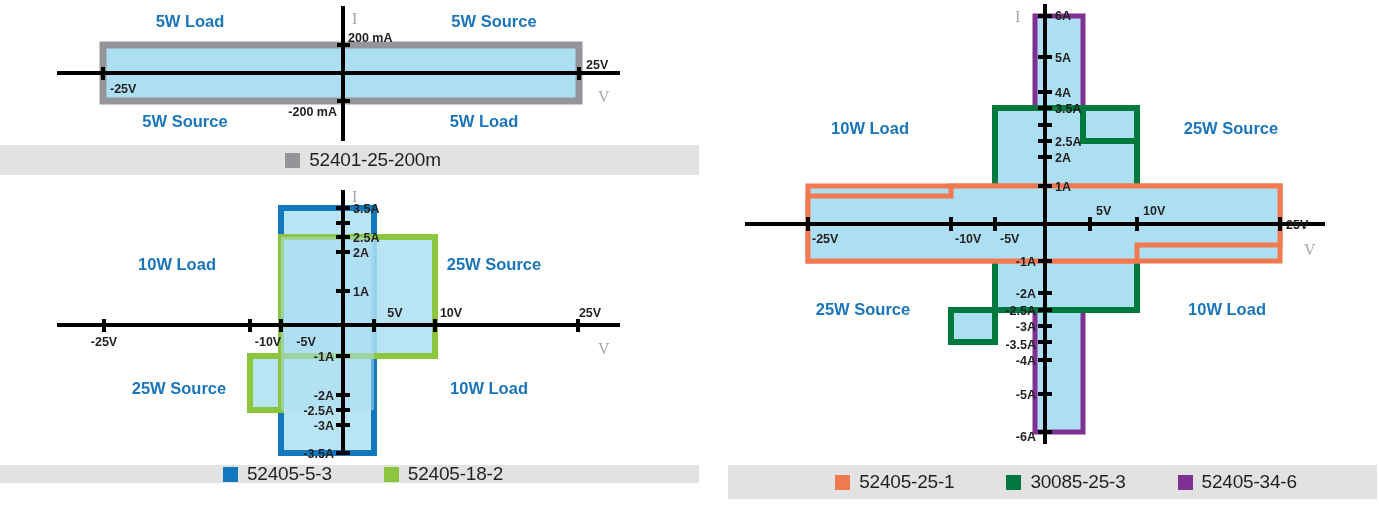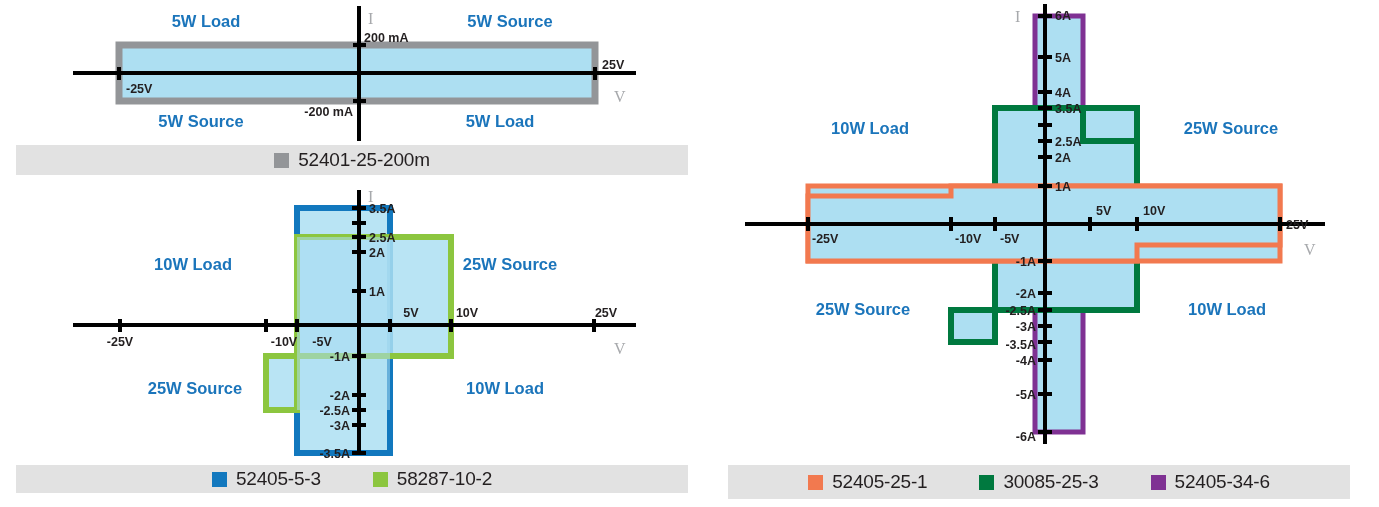--- a/index.html
+++ b/index.html
@@ -1,28 +1,29 @@
 <!DOCTYPE html>
 <html><head>
 <meta charset="utf-8">
 <style>
   html,body{margin:0;padding:0;background:#ffffff;}
   body{
     width:1379px;height:507px;position:relative;overflow:hidden;
     font-family:"Liberation Sans", sans-serif;
   }
   .panel{position:absolute;top:0;height:507px;}
-  #panel-left{left:16px;width:672px;}
+  #panel-left{left:0;width:672px;}
   #panel-right{left:700px;width:679px;}
 
   .legend-bar{
     position:absolute;left:0;right:0;
     background:#e2e2e2;
     display:flex;align-items:center;justify-content:center;
     gap:46px;
+    padding-left:27px;
   }
   .legend-item{display:flex;align-items:center;gap:9px;}
   .swatch{width:15px;height:15px;display:block;}
   .legend-label{
     font-size:19px;color:#231f20;letter-spacing:-0.2px;
     font-family:"Liberation Sans", sans-serif;
   }
 
   svg{display:block;overflow:visible;}
   text{font-family:"Liberation Sans", sans-serif;}
@@ -119,28 +120,28 @@
     <text class="tick-lbl" x="334" y="173" text-anchor="end">-1A</text>
     <text class="tick-lbl" x="334" y="212" text-anchor="end">-2A</text>
     <text class="tick-lbl" x="334" y="227" text-anchor="end">-2.5A</text>
     <text class="tick-lbl" x="334" y="242" text-anchor="end">-3A</text>
     <text class="tick-lbl" x="334" y="270" text-anchor="end">-3.5A</text>
 
     <text class="axis-lbl" x="352" y="14">I</text>
     <text class="axis-lbl" x="598" y="166">V</text>
   </svg>
 
-  <div class="legend-bar" id="legend-2" style="top:465px;height:28px;left:0;width:672px;gap:52px;text-align:center;">
+  <div class="legend-bar" id="legend-2" style="top:465px;height:18px;left:0;width:672px;gap:52px;text-align:center;">
     <div class="legend-item">
       <span class="swatch" style="background:#1278be;"></span>
       <span class="legend-label">52405-5-3</span>
     </div>
     <div class="legend-item">
       <span class="swatch" style="background:#8cc63f;"></span>
-      <span class="legend-label">58287-10-2</span>
+      <span class="legend-label">52405-18-2</span>
     </div>
   </div>
 </div>
 
 <div class="panel" id="panel-right">
 
   <svg id="svg-chart3" width="679" height="450">
 
     <text class="quad-lbl" x="170" y="134" text-anchor="middle">10W Load</text>
     <text class="quad-lbl" x="531" y="134" text-anchor="middle">25W Source</text>

